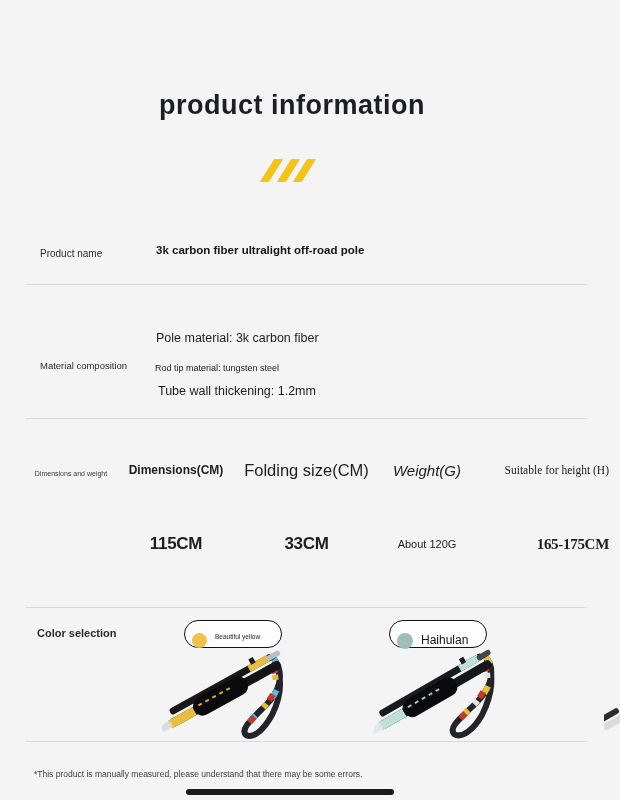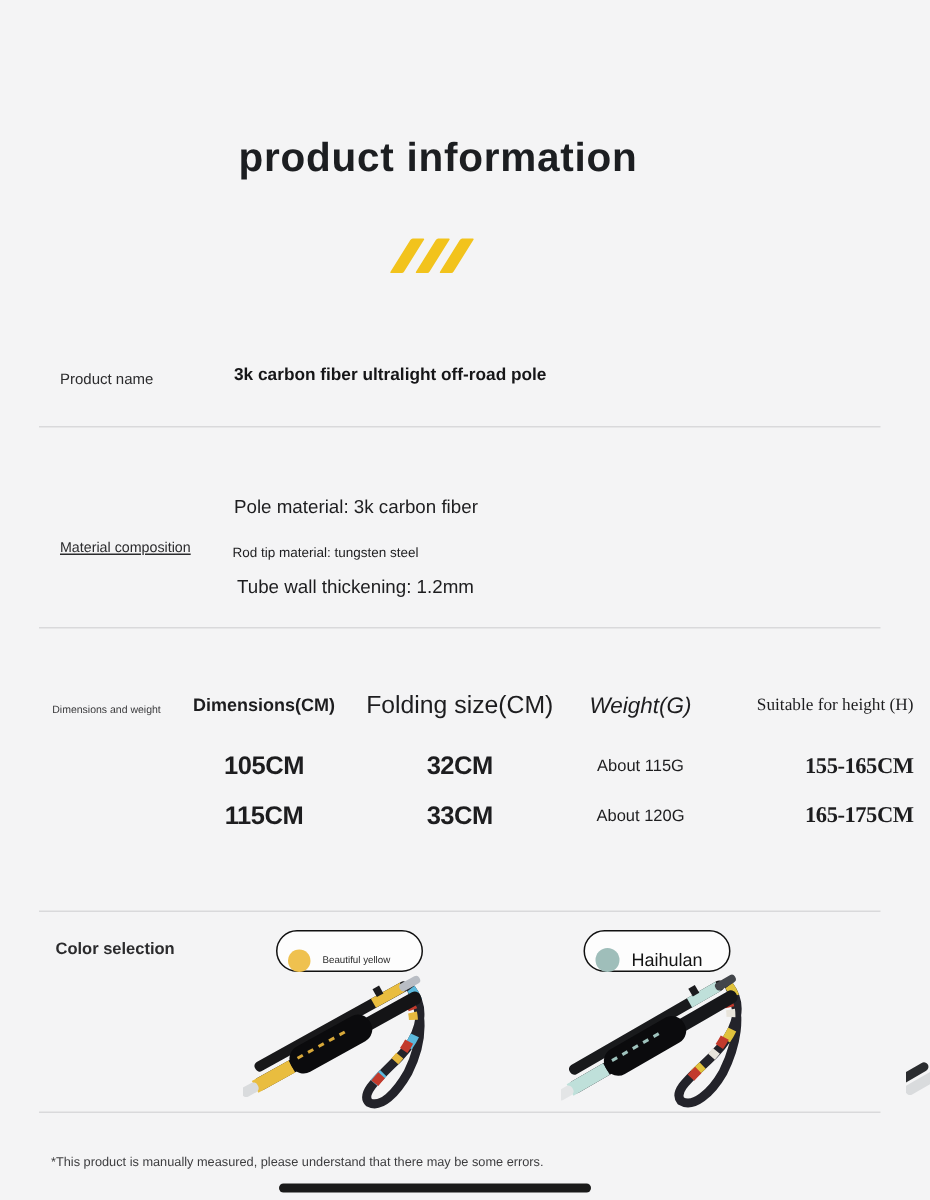--- a/index.html
+++ b/index.html
@@ -17,21 +17,21 @@
   }
   .slashes{top:159px; left:267px; display:flex;}
   .slashes i{display:block; width:9px; height:23px; background:#f2c31c; transform:skewX(-32deg); margin-right:7.5px; border-radius:1px;}
   
   .lbl{color:#2b2b2d;}
   .divider{left:26px; width:561px; height:1px; background:#d9d9db;}
   
   .pn-label{top:248px; left:40px; font-size:10px;}
   .pn-value{top:244px; left:156px; font-size:11.5px; font-weight:600; color:#161618;}
   
-  .mat-label{top:360px; left:40px; font-size:9.5px;text-decoration:underline;}
+  .mat-label{top:360px; left:40px; font-size:9.5px;}
   .mat-line1{top:331px; left:156px; font-size:12.5px; font-weight:500;}
   .mat-line2{top:363px; left:155px; font-size:9px; font-weight:500;}
   .mat-line3{top:384px; left:158px; font-size:12.5px; font-weight:500;}
   
   .spec-label{top:470px; left:26px; width:90px; text-align:center; font-size:7px; color:#3a3a3c;}
   .spec-row{position:absolute; left:116px; width:493px; display:flex; align-items:center;}
   .spec-row .c1{width:120px; text-align:center;}
   .spec-row .c2{width:141px; text-align:center;}
   .spec-row .c3{width:100px; text-align:center;}
   .spec-row .c4{width:132px; text-align:right;font-family:Liberation Serif, serif;}
@@ -41,21 +41,21 @@
   .hdr .c3{font-size:15px; font-weight:500;font-style:italic;}
   .hdr .c4{font-size:11.5px; font-weight:500;}
   .r1{top:498px; height:26px;} .r2{top:531px; height:26px;} .r3{top:564px; height:26px;}
   .spec-row .v1,.spec-row .v2{font-size:17px; font-weight:700; letter-spacing:-.3px;}
   .spec-row .v3{font-size:11px; font-weight:500;}
   .spec-row .v4{font-size:15px; font-weight:700; letter-spacing:-.3px;}
   
   .cs-label{top:627px; left:37px; font-size:11px;font-weight:bold;}
   .pill{position:absolute; top:620px; height:28px; box-sizing:border-box;
     border:1.8px solid #111; border-radius:15px; background:#fdfdfd;
-    display:flex; align-items:center; padding:12px 9px 0 7px; cursor:pointer;}
+    display:flex; align-items:flex-start; padding:12px 9px 0 7px; cursor:pointer;}
   .pill .dot{border-radius:50%; margin-right:8px;}
   .pill1{left:184px; width:98px;}
   .pill1 .dot{width:15px; height:15px; background:#efc14f;}
   .pill1 .pname{font-size:6.5px; color:#2a2a2a;}
   .pill2{left:389px; width:98px;}
   .pill2 .dot{width:16px; height:16px; background:#9fbeba;}
   .pill2 .pname{font-size:12px; font-weight:500; color:#141414;}
   
   .footnote{top:769px; left:34px; font-size:8.5px; color:#3c3c3e;}
   
@@ -83,26 +83,20 @@
   <div class="abs mat-line2">Rod tip material: tungsten steel</div>
   <div class="abs mat-line3">Tube wall thickening: 1.2mm</div>
   <div class="abs divider" style="top:418px"></div>
 
   <div class="abs spec-label">Dimensions and weight</div>
   <div class="spec-row hdr">
     <div class="c1">Dimensions(CM)</div>
     <div class="c2">Folding size(CM)</div>
     <div class="c3">Weight(G)</div>
     <div class="c4">Suitable for height (H)</div>
-  </div>
-  <div class="spec-row r1">
-    <div class="c1 v1">105CM</div>
-    <div class="c2 v2">32CM</div>
-    <div class="c3 v3">About 115G</div>
-    <div class="c4 v4">155-165CM</div>
   </div>
   <div class="spec-row r2">
     <div class="c1 v1">115CM</div>
     <div class="c2 v2">33CM</div>
     <div class="c3 v3">About 120G</div>
     <div class="c4 v4">165-175CM</div>
   </div>
   <div class="abs divider" style="top:607px"></div>
 
   <div class="abs lbl cs-label">Color selection</div>

